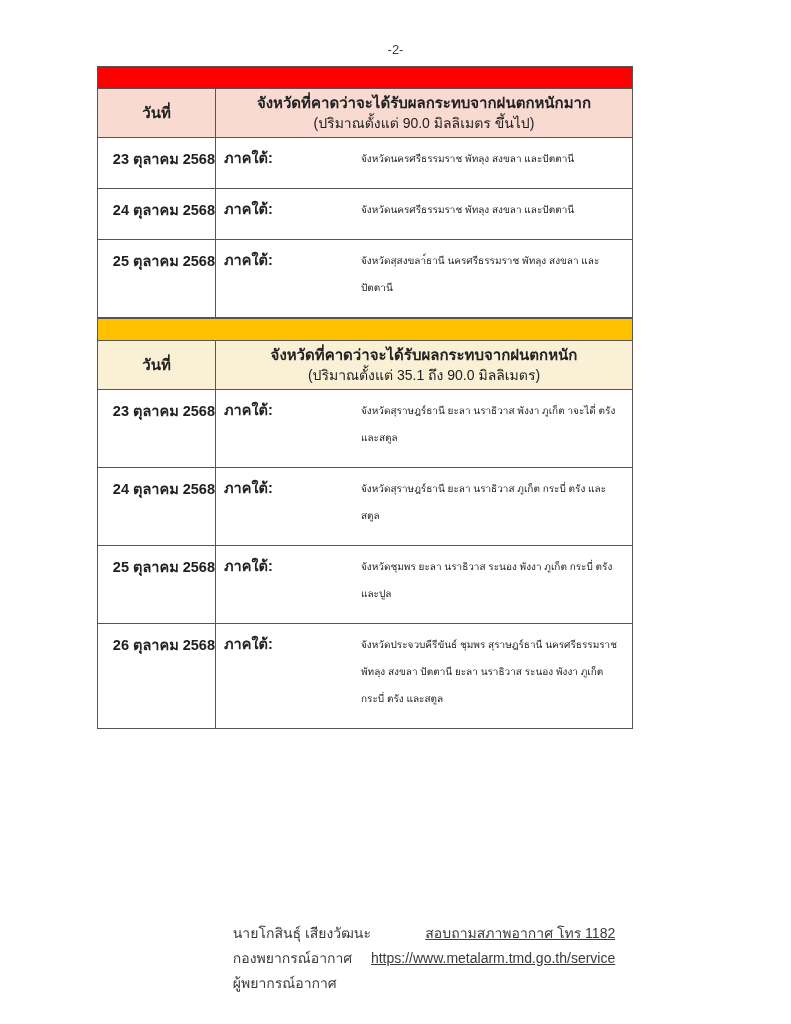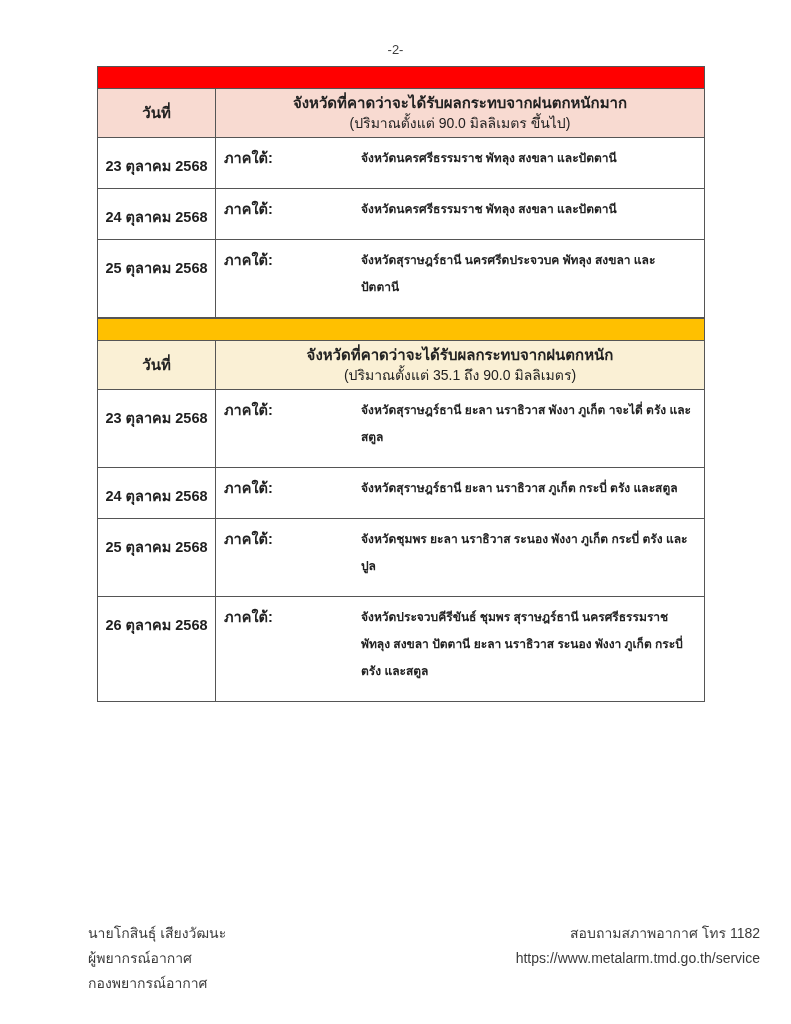--- a/index.html
+++ b/index.html
@@ -11,21 +11,21 @@
     position: relative;
     overflow: hidden;
   }
   .page { position: relative; width: 791px; height: 1024px; background: #fff; }
 
   .page-number {
     position: absolute; top: 42px; left: 0; right: 0;
     text-align: center; font-size: 13px; color: #3c3c3c;
   }
 
-  .tbl-wrap { position: absolute; left: 97px; width: 608px; }
+  .tbl-wrap { position: absolute; left: 97px; width: 536px; }
   .tbl-wrap.t1 { top: 66px; }
   .tbl-wrap.t2 { top: 318px; }
 
   table { border-collapse: collapse; width: 100%; table-layout: fixed; }
   td { border: 1px solid #555555; vertical-align: top; }
 
   .bar-cell { height: 22px; padding: 0; }
   .bar-red  { background: #FF0000; }
   .bar-gold { background: #FFC000; }
 
@@ -33,43 +33,43 @@
   .t2 .hdr td { background: #FAF0D5; }
   .hdr .date-hdr {
     vertical-align: middle; text-align: center;
     font-weight: bold; font-size: 15px;
   }
   .hdr .col-hdr { text-align: center; padding: 3px 4px 4px 4px; }
   .hdr-title { font-weight: bold; font-size: 15px; line-height: 21px; }
   .hdr-sub   { font-size: 14px; line-height: 20px; }
 
   .date-cell {
-    text-align: center; font-weight: bold; font-size: 14.5px;
-    padding-top: 16px;
+    text-align: right; font-weight: bold; font-size: 14.5px;
+    padding-top: 9px;
   }
   .content-cell { padding: 7px 8px 16px 8px; }
   .cwrap { display: flex; align-items: flex-start; }
   .region {
     font-weight: bold; font-size: 14.5px; line-height: 27px;
     width: 137px; flex: none;
   }
   .provinces {
-    font-size: 12px; line-height: 27px; flex: 1; padding-right: 4px; font-weight: bold;
+    font-size: 10px; line-height: 27px; flex: 1; padding-right: 4px;
   }
 
   .t1 .data-row td { height: 46px; }
   .t2 .data-row td { height: 44px; }
   .t2 .data-row.tall td { height: 88px; margin-left: 28px; }
 
   .footer {
     position: absolute; top: 921px; left: 88px; width: 672px;
-    display: flex; justify-content: space-between;
+    display: flex; justify-content: center;
     font-size: 14px; line-height: 25px; color: #3a3a3a;
   }
-  .footer-right { text-align: right; }
+  .footer-right { text-align: right; text-decoration: underline; }
 </style>
 </head>
 <body>
 
 <div class="page">
 
   <div class="page-number">-2-</div>
 
   <div class="tbl-wrap t1">
     <table>
@@ -104,21 +104,21 @@
             <span class="region">ภาคใต้:</span>
             <span class="provinces">จังหวัดนครศรีธรรมราช พัทลุง สงขลา และปัตตานี</span>
           </div>
         </td>
       </tr>
       <tr class="data-row">
         <td class="date-cell">25 ตุลาคม 2568</td>
         <td class="content-cell">
           <div class="cwrap">
             <span class="region">ภาคใต้:</span>
-            <span class="provinces">จังหวัดสุราษฎร์ธานี นครศรีดประจวบค พัทลุง สงขลา และปัตตานี</span>
+            <span class="provinces">จังหวัดสุสงขลา์ธานี นครศรีธรรมราช พัทลุง สงขลา และปัตตานี</span>
           </div>
         </td>
       </tr>
     </tbody>
       </table>
   </div>
 
   <div class="tbl-wrap t2">
     <table>
       <colgroup>
@@ -172,22 +172,22 @@
           </div>
         </td>
       </tr>
     </tbody>
       </table>
   </div>
 
   <div class="footer">
     <div class="footer-left">
       <div>นายโกสินธุ์ เสียงวัฒนะ</div>
+      <div>กองพยากรณ์อากาศ</div>
       <div>ผู้พยากรณ์อากาศ</div>
-      <div>กองพยากรณ์อากาศ</div>
     </div>
     <div class="footer-right">
       <div>สอบถามสภาพอากาศ โทร 1182</div>
       <div>https://www.metalarm.tmd.go.th/service</div>
     </div>
   </div>
 
 </div>
 
 </body></html>

